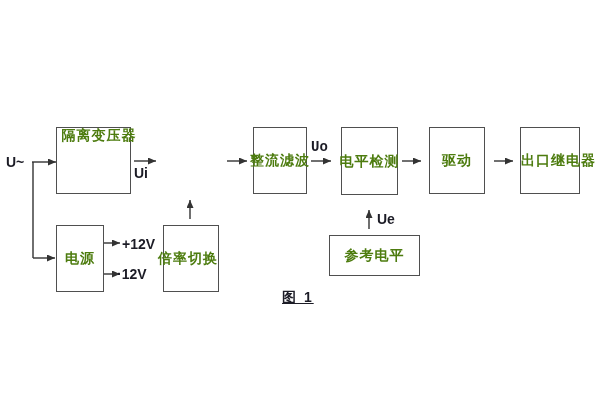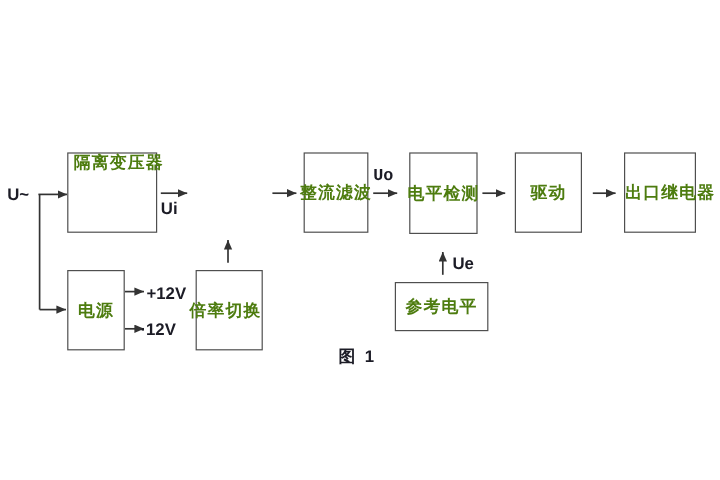--- a/index.html
+++ b/index.html
@@ -17,33 +17,33 @@
   
   .box-iso    { left:56px;  top:127px; width:75px; height:67px; align-items:flex-start; padding-left:11px; }
   .box-set    { left:163px; top:127px; width:54px; height:67px; }
   .box-rect   { left:253px; top:127px; width:54px; height:67px; }
   .box-level  { left:341px; top:127px; width:57px; height:68px; }
   .box-drive  { left:429px; top:127px; width:56px; height:67px; }
   .box-relay  { left:520px; top:127px; width:60px; height:67px;justify-content:space-between; }
   
   .box-power  { left:56px;  top:225px; width:48px; height:67px; }
   .box-ratio  { left:163px; top:225px; width:56px; height:67px;justify-content:flex-end; }
-  .box-ref    { left:329px; top:235px; width:78px; height:41px;text-align:right; }
+  .box-ref    { left:329px; top:235px; width:91px; height:41px;text-align:right; }
 
   .lbl {
     position:absolute; font-size:14px; font-weight:700; color:#1c1c26;
     white-space:nowrap; line-height:16px;
   }
   .lbl-uin  { left:6px;   top:154px; }
   .lbl-ui   { left:134px; top:141px;margin-top:24px; }
   .lbl-uo   { left:311px; top:139px;font-family:Liberation Mono, monospace; }
   .lbl-ue   { left:377px; top:211px; }
   .lbl-p12  { left:122px; top:236px; }
   .lbl-n12  { left:117px; top:266px; }
-  .lbl-cap  { left:282px; top:289px; font-weight:600; letter-spacing:2px; }
+  .lbl-cap  { left:282px; top:289px; font-weight:600; letter-spacing:2px;text-decoration:underline; }
 
   .wires { position:absolute; left:0; top:0; width:600px; height:400px; }
   .wires line { stroke:#333333; stroke-width:1.4; }
 </style>
 </head>
 <body>
 
 <div class="canvas">
 
   <svg class="wires" viewBox="0 0 600 400" xmlns="http://www.w3.org/2000/svg" aria-hidden="true">

